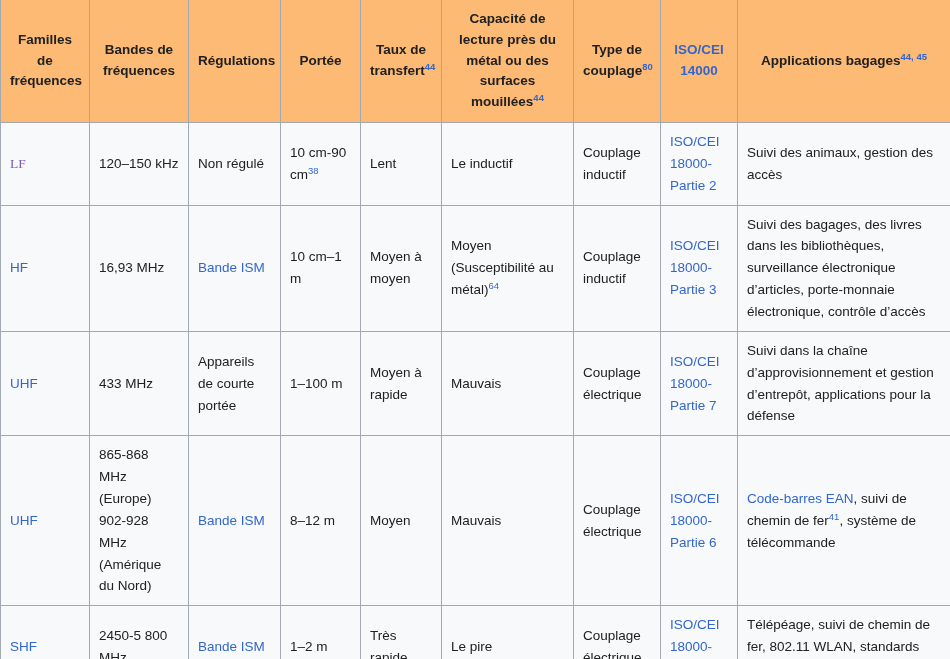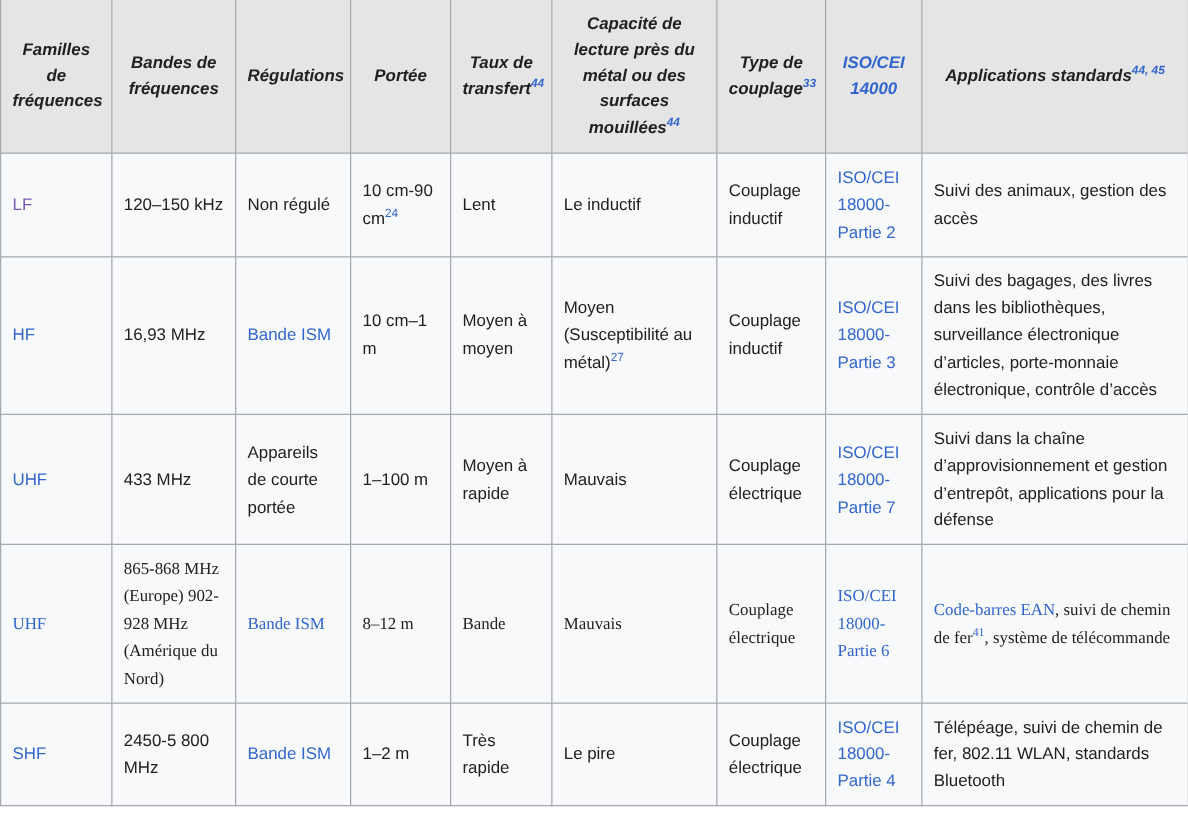--- a/index.html
+++ b/index.html
@@ -23,40 +23,39 @@
   #wikitable td, #wikitable th {
     border: 1px solid #a2a9b1;
     padding: 8px 9px;
     vertical-align: middle;
     font-size: 13.5px;
     line-height: 1.62;
     background: #f8f9fa;
     text-align: left;
   }
   #wikitable th {
-    background: #e5e5e5;
+    background: #fdba74;
     font-weight: bold;
     text-align: center;
     vertical-align: middle;
     font-size: 13.5px;
     line-height: 1.55;
-    font-style: italic;
   }
   .lnk { color: #3366cc; }
-  .lnk-visited { color: #795cb2; }
+  .lnk-visited { color: #795cb2; font-family: Liberation Serif, serif; }
   sup {
     font-size: 9.5px;
     line-height: 1;
     vertical-align: super;
     color: #3366cc;
   }
   .hrow-lf td { height: 60px; }
   .hrow-hf td { height: 99px; }
   .hrow-uhf1 td { height: 85px; }
-  .hrow-uhf2 td { height: 98px; font-family: Liberation Serif, serif; }
+  .hrow-uhf2 td { height: 98px; }
   .hrow-shf td { height: 61px; }
   thead th { height: 106px; }
   
   col.c0 { width: 89px; }
   col.c1 { width: 99px; }
   col.c2 { width: 92px; }
   col.c3 { width: 80px; }
   col.c4 { width: 81px; }
   col.c5 { width: 132px; }
   col.c6 { width: 87px; }
@@ -92,51 +91,51 @@
       <th>
         <span>Portée</span>
       </th>
       <th>
         <span>Taux de transfert</span><sup>44</sup>
       </th>
       <th>
         <span>Capacité de lecture près du métal ou des surfaces mouillées</span><sup>44</sup>
       </th>
       <th>
-        <span>Type de couplage</span><sup>33</sup>
+        <span>Type de couplage</span><sup>80</sup>
       </th>
       <th>
         <a class="lnk" href="#" style="text-decoration:none">ISO/CEI 14000</a>
       </th>
       <th>
-        <span>Applications standards</span><sup>44, 45</sup>
+        <span>Applications bagages</span><sup>44, 45</sup>
       </th>
     </tr>
   </thead>
   <tbody>
 
     <tr class="hrow-lf">
       <td><a class="lnk-visited" href="#" style="text-decoration:none">LF</a></td>
       <td>120–150 kHz</td>
       <td>Non régulé</td>
-      <td><span>10 cm-90 cm</span><sup>24</sup></td>
+      <td><span>10 cm-90 cm</span><sup>38</sup></td>
       <td>Lent</td>
       <td>Le inductif</td>
       <td>Couplage inductif</td>
       <td><a class="lnk" href="#" style="text-decoration:none">ISO/CEI 18000-Partie 2</a></td>
       <td>Suivi des animaux, gestion des accès</td>
     </tr>
 
     <tr class="hrow-hf">
       <td><a class="lnk" href="#" style="text-decoration:none">HF</a></td>
       <td>16,93 MHz</td>
       <td><a class="lnk" href="#" style="text-decoration:none">Bande ISM</a></td>
       <td><span>10 cm–1 m</span></td>
       <td>Moyen à moyen</td>
-      <td><span>Moyen (Susceptibilité au métal)</span><sup>27</sup></td>
+      <td><span>Moyen (Susceptibilité au métal)</span><sup>64</sup></td>
       <td>Couplage inductif</td>
       <td><a class="lnk" href="#" style="text-decoration:none">ISO/CEI 18000-Partie 3</a></td>
       <td>Suivi des bagages, des livres dans les bibliothèques, surveillance électronique d’articles, porte-monnaie électronique, contrôle d’accès</td>
     </tr>
 
     <tr class="hrow-uhf1">
       <td><a class="lnk" href="#" style="text-decoration:none">UHF</a></td>
       <td>433 MHz</td>
       <td>Appareils de courte portée</td>
       <td><span>1–100 m</span></td>
@@ -145,21 +144,21 @@
       <td>Couplage électrique</td>
       <td><a class="lnk" href="#" style="text-decoration:none">ISO/CEI 18000-Partie 7</a></td>
       <td>Suivi dans la chaîne d’approvisionnement et gestion d’entrepôt, applications pour la défense</td>
     </tr>
 
     <tr class="hrow-uhf2">
       <td><a class="lnk" href="#" style="text-decoration:none">UHF</a></td>
       <td>865-868 MHz (Europe) 902-928 MHz (Amérique du Nord)</td>
       <td><a class="lnk" href="#" style="text-decoration:none">Bande ISM</a></td>
       <td><span>8–12 m</span></td>
-      <td>Bande</td>
+      <td>Moyen</td>
       <td>Mauvais</td>
       <td>Couplage électrique</td>
       <td><a class="lnk" href="#" style="text-decoration:none">ISO/CEI 18000-Partie 6</a></td>
       <td><a class="lnk" href="#" style="text-decoration:none">Code-barres EAN</a><span>, suivi de chemin de fer</span><sup>41</sup><span>, système de télécommande</span></td>
     </tr>
 
     <tr class="hrow-shf">
       <td><a class="lnk" href="#" style="text-decoration:none">SHF</a></td>
       <td>2450-5 800 MHz</td>
       <td><a class="lnk" href="#" style="text-decoration:none">Bande ISM</a></td>

